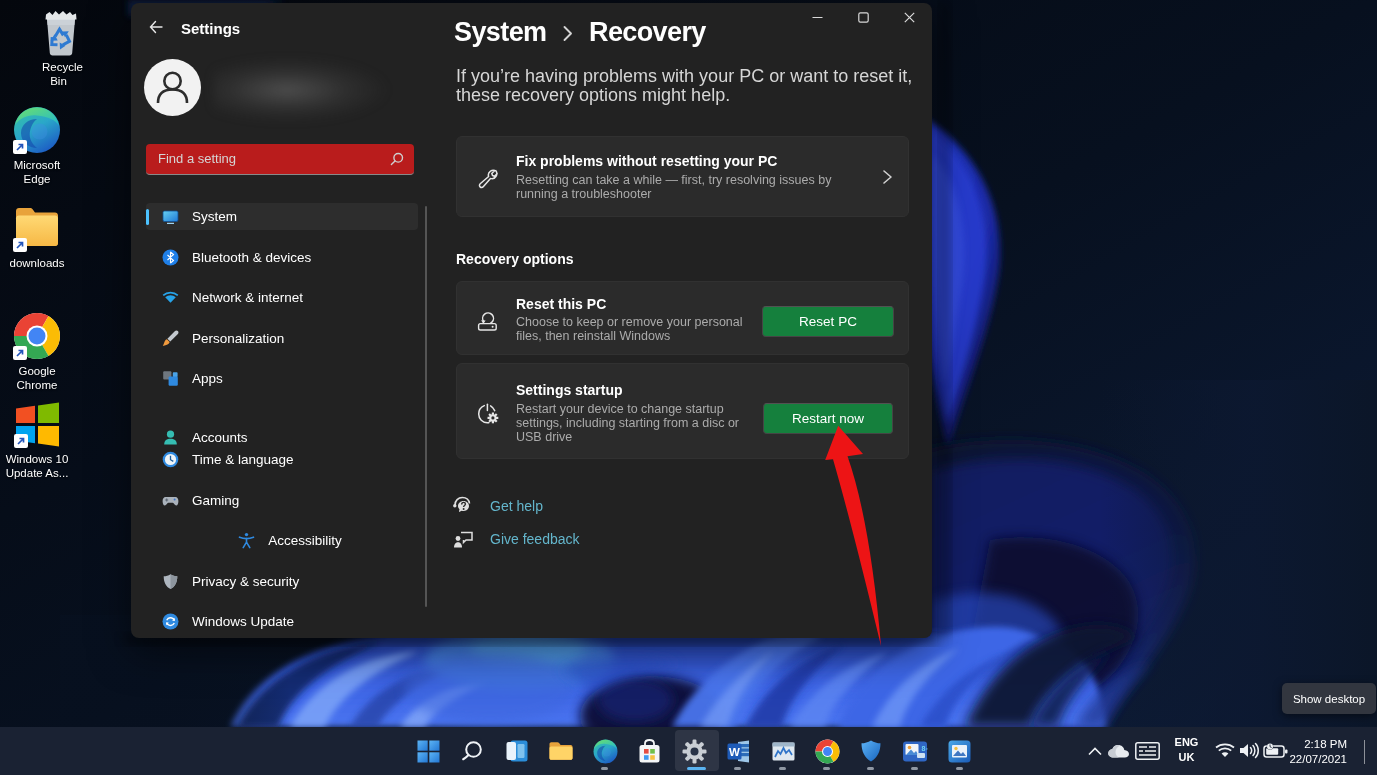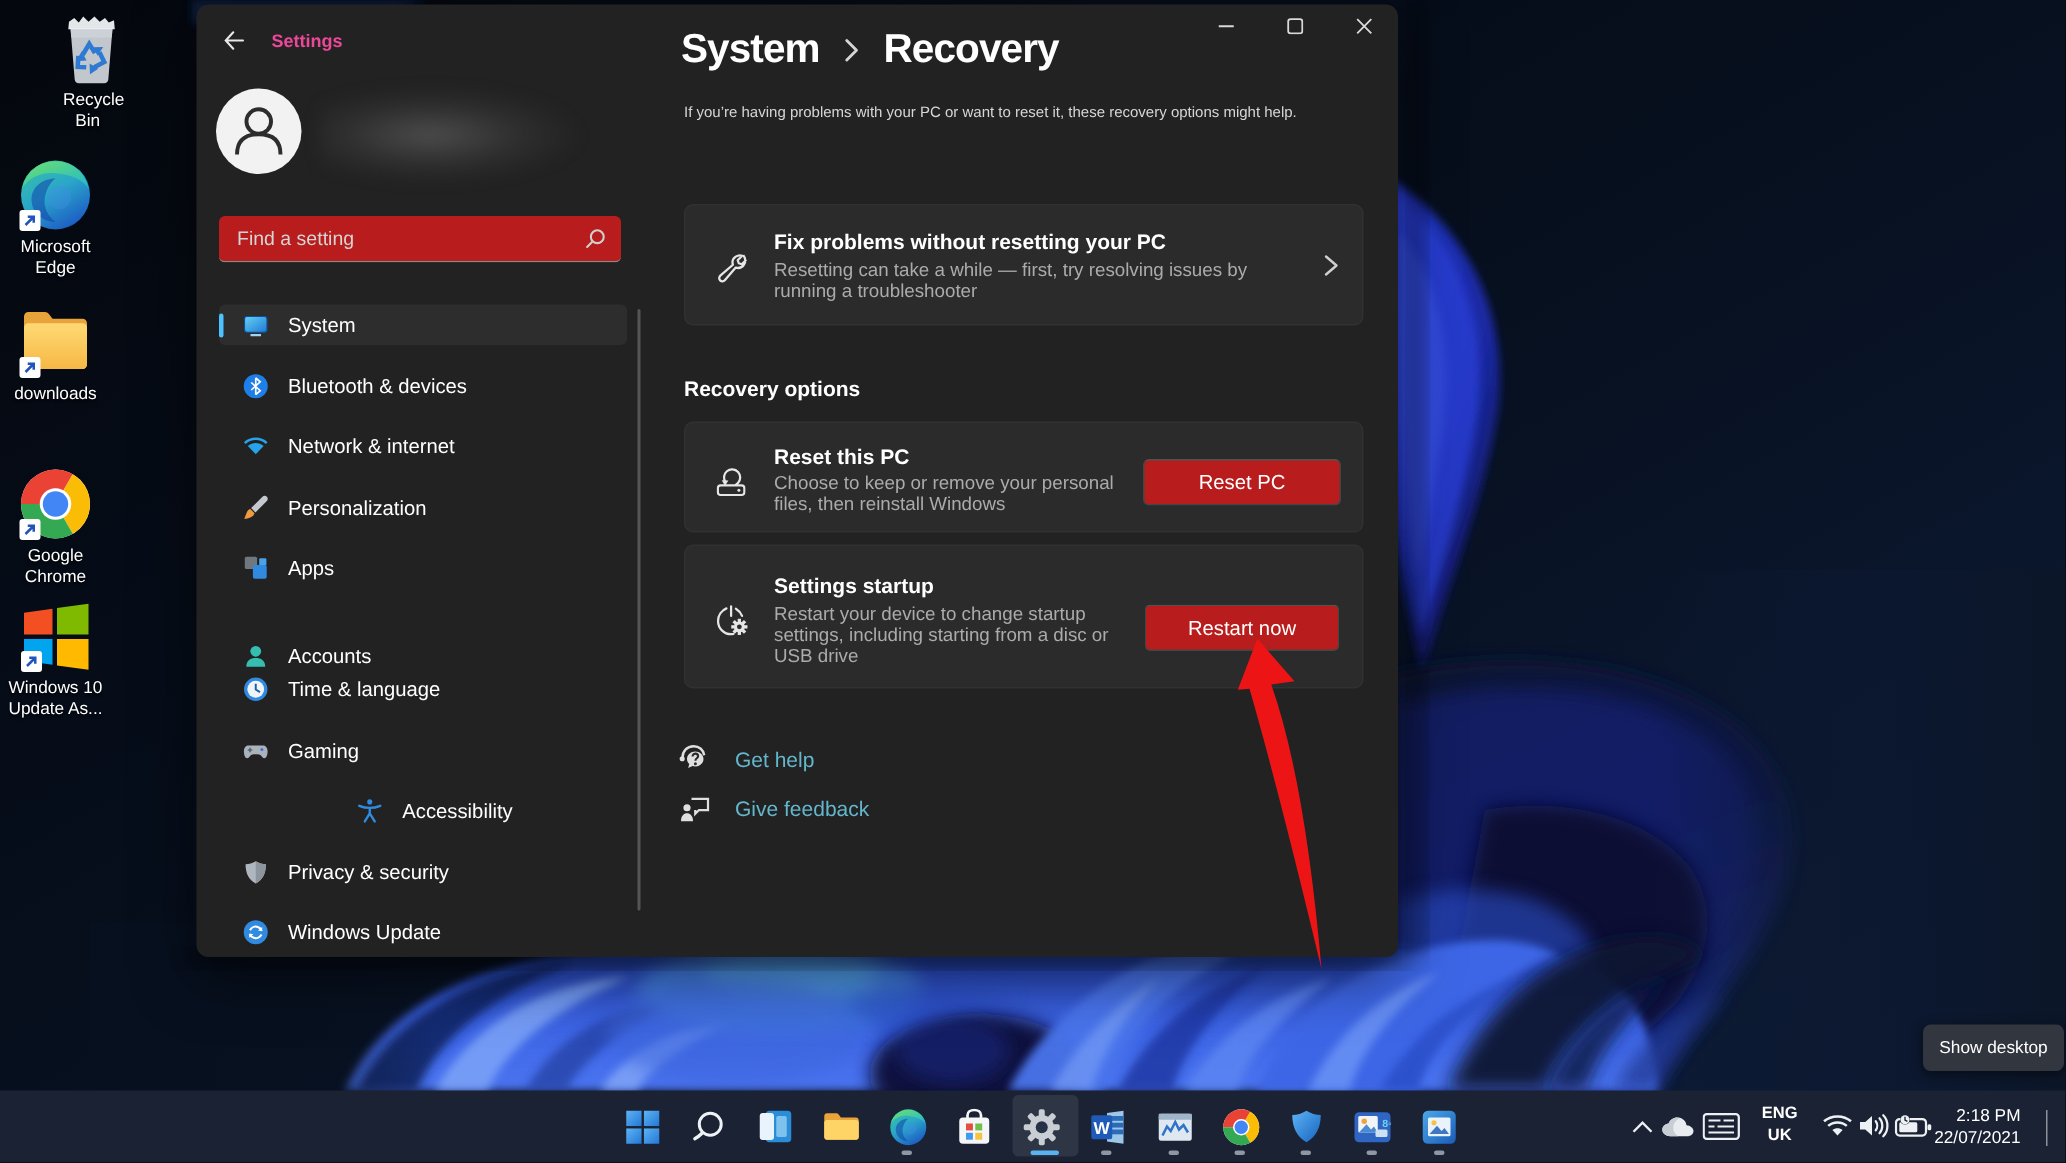--- a/index.html
+++ b/index.html
@@ -11,46 +11,46 @@
 
 .dicon { position:absolute; width:76px; text-align:center; color:#fff; font-size:11.5px; line-height:14px; text-shadow:0 1px 2px rgba(0,0,0,.9); }
 .dicon .ic { position:relative; margin:0 auto 4px auto; }
 .shortcut { position:absolute; left:0px; bottom:0px; width:14px; height:14px; background:#fff; border-radius:2px; }
 .shortcut svg { position:absolute; left:1px; top:1px; }
 
 
 #win { position:absolute; left:131px; top:3px; width:801px; height:635px; background:#222222; border-radius:8px; box-shadow:0 12px 40px rgba(0,0,0,.55); overflow:hidden; }
 #titlebar { position:absolute; left:0; top:0; width:100%; height:40px; }
 .backarrow { position:absolute; left:17px; top:16px; }
-#apptitle { position:absolute; left:50px; top:17px; font-size:12px; font-weight:bold; color:#ec4899; }
+#apptitle { position:absolute; left:50px; top:17px; font-size:15px; font-weight:bold; color:#ffffff; }
 .caption { position:absolute; top:0; height:28px; width:46px; display:flex; align-items:center; justify-content:center; color:#d9d9d9; }
 
 
 #avatar { position:absolute; left:144px; top:59px; width:57px; height:57px; border-radius:50%; background:#f2f2f2; }
 #blurname { position:absolute; width:195px; height:68px;
   background:radial-gradient(ellipse 55% 50% at 38% 50%, rgba(105,105,105,.6), rgba(80,80,80,.28) 55%, rgba(60,60,60,0) 95%);
   filter:blur(5px); }
 #searchbox { position:absolute; left:146px; top:144px; width:268px; height:31px; background:#b91c1c; border-radius:4px; border-bottom:1.5px solid #898989; }
 #searchbox .ph { position:absolute; left:12px; top:7px; font-size:13px; color:#d5d5d5; }
 #searchbox svg { position:absolute; right:10px; top:8px; }
 .nav { position:absolute; left:15px; width:272px; height:27px; border-radius:4px; display:flex; align-items:center; color:#fff; font-size:13.5px; }
 .nav .nicon { width:17px; height:17px; margin-left:16px; margin-right:13px; flex:none; }
 .nav.sel { background:#2d2d2d; }
 .nav.sel::before { content:""; position:absolute; left:0px; top:5.5px; width:3px; height:16px; border-radius:2px; background:#4cc2ff; }
 #navscroll { position:absolute; left:425px; top:206px; width:2px; height:401px; background:#555; border-radius:1px; }
 
 
 .h1t { position:absolute; top:14px; font-size:27px; letter-spacing:-0.6px; font-weight:bold; color:#fff; white-space:nowrap; }
-#intro { position:absolute; left:325px; top:64px; width:458px; font-size:10px; line-height:18.5px; color:#d6d6d6; }
+#intro { position:absolute; left:325px; top:64px; width:458px; font-size:18px; line-height:18.5px; color:#d6d6d6; }
 .card { position:absolute; left:325px; width:453px; background:#2b2b2b; border:1px solid #313131; border-radius:6px; }
 .card .ttl { position:absolute; left:59px; font-size:14px; font-weight:bold; color:#fff; }
 .card .sub { position:absolute; left:59px; font-size:12.5px; line-height:13.8px; color:#ababab; }
 .cicon { position:absolute; }
 .secttl { position:absolute; left:325px; top:248px; font-size:14px; font-weight:bold; color:#fff; }
-.btn { position:absolute; background:#b91c1c; border:1px solid #454545; border-top-color:#525252; border-radius:4px; color:#fff; font-size:13.5px; display:flex; align-items:center; justify-content:center; }
+.btn { position:absolute; background:#15803d; border:1px solid #454545; border-top-color:#525252; border-radius:4px; color:#fff; font-size:13.5px; display:flex; align-items:center; justify-content:center; }
 .link { position:absolute; color:#64b6cc; font-size:14px; }
 
 
 #taskbar { position:absolute; left:0; top:727px; width:1377px; height:48px; background:#1a2233; }
 .tbi { position:absolute; top:7px; width:34px; height:34px; display:flex; align-items:center; justify-content:center; }
 .dot { position:absolute; top:40px; width:7px; height:2.5px; border-radius:2px; background:#8f97a3; }
 .trayico { position:absolute; }
 #tooltip { position:absolute; left:1282px; top:683px; width:94px; height:31px; background:#32363f; border-radius:5px; color:#fff; font-size:11.5px; display:flex; align-items:center; justify-content:center; box-shadow:0 2px 8px rgba(0,0,0,.5); }
 </style>
 </head>

